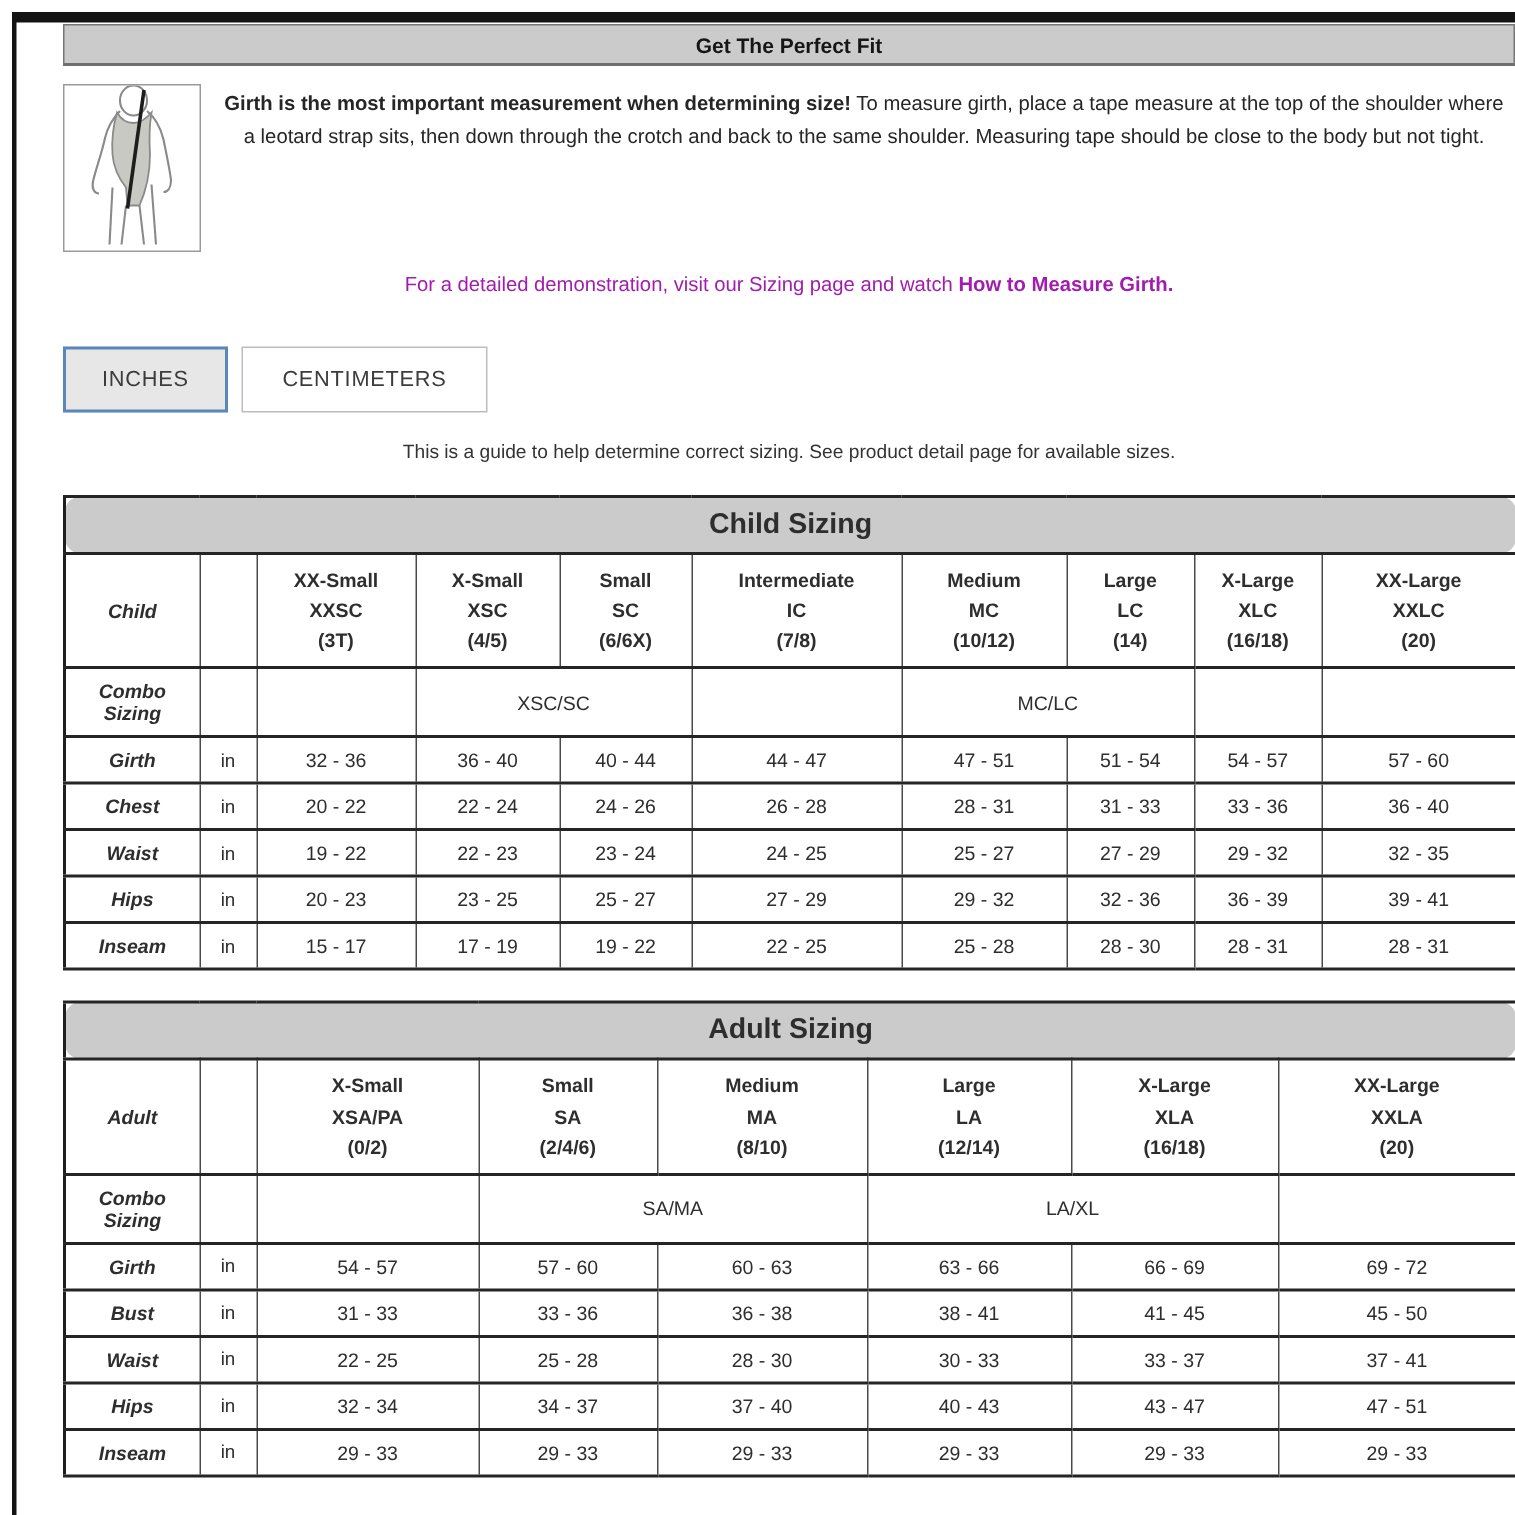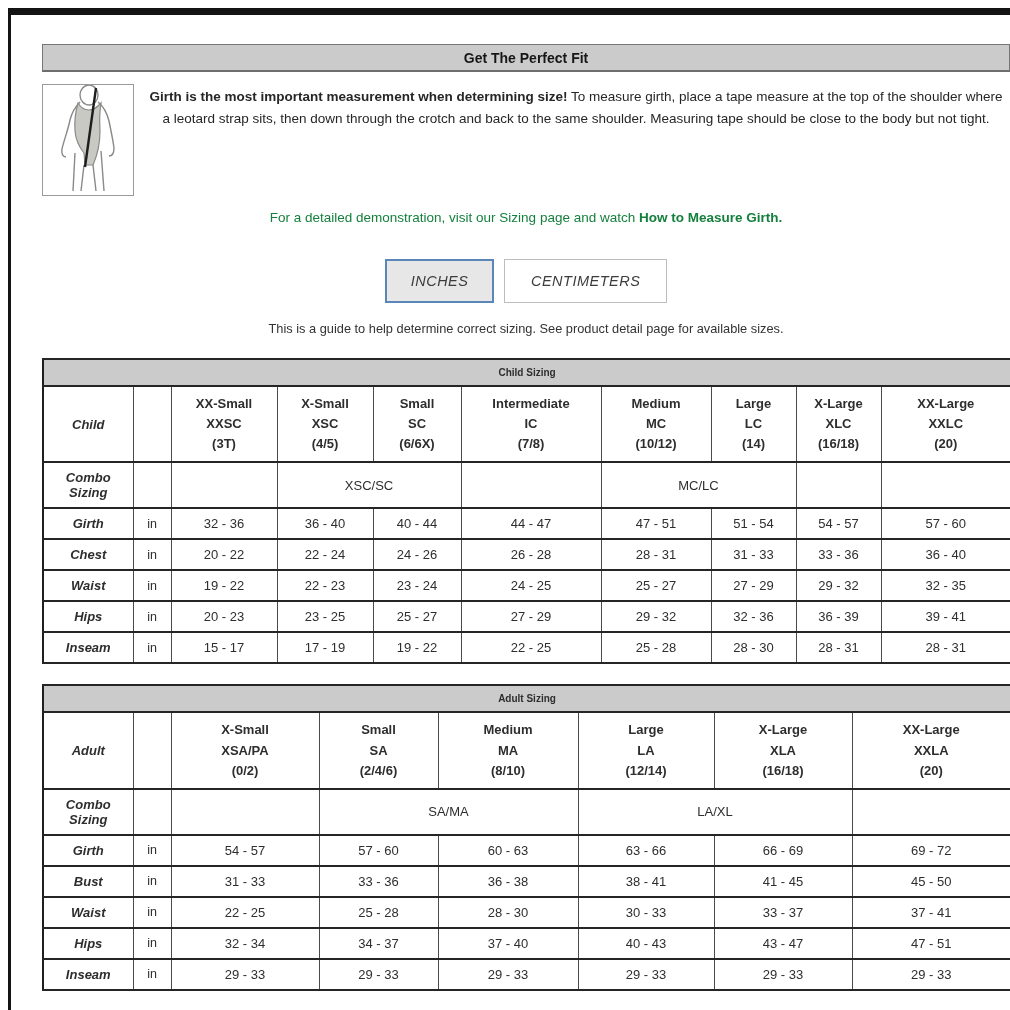--- a/index.html
+++ b/index.html
@@ -3,50 +3,50 @@
 <meta charset="utf-8">
 <style>
   html,body{margin:0;padding:0;}
   body{
     width:1010px;height:1010px;position:relative;overflow:hidden;
     background:#ffffff;color:#1f1f1f;
     font-family:"Liberation Sans","DejaVu Sans",sans-serif;
   }
   .frame-top{position:absolute;top:8px;left:8px;right:0;height:7px;background:#141414;}
   .frame-left{position:absolute;top:8px;left:8px;width:3px;height:1002px;background:#141414;}
-  .content{position:absolute;left:42px;top:44px;width:968px;}
+  .content{position:absolute;left:42px;top:16px;width:968px;}
 
   .fit-header{
     background:#cbcbcb;border:1px solid #767676;border-bottom:2px solid #6e6e6e;
     text-align:center;font-weight:bold;font-size:14px;padding:5px 0 4px 0;color:#161616;
   }
 
   .intro-row{display:flex;margin-top:12px;}
   .figure-box{width:90px;height:110px;border:1px solid #9a9a9a;flex:none;background:#fff;}
   .intro-text{flex:1;padding:2px 6px 0 14px;font-size:13.5px;line-height:1.6;text-align:center;color:#262626;}
-  .demo-line{text-align:center;font-size:13.5px;margin-top:14px;color:#15803d;}
-
-  .toggle-row{text-align:center;margin-top:34px;font-style:italic;}
+  .demo-line{text-align:center;font-size:13.5px;margin-top:14px;color:#a21caf;}
+
+  .toggle-row{margin-top:34px;}
   .btn{display:inline-block;font-size:14.5px;color:#3c3c3c;letter-spacing:0.5px;cursor:pointer;vertical-align:middle;}
   .btn-inches{border:2px solid #5b87b8;background:#e7e7e7;padding:12px 24px;}
   .btn-cm{border:1px solid #bdbdbd;background:#ffffff;padding:13px 26px;margin-left:5px;}
 
   .note{text-align:center;font-size:12.8px;color:#333;margin-top:18px;}
 
   table.size-table{
     border-collapse:collapse;table-layout:fixed;width:968px;
     border:2px solid #1f1f1f;font-size:13px;
   }
   table.size-table th,table.size-table td{
     border:1px solid #4a4a4a;border-top:2px solid #252525;border-bottom:2px solid #252525;
     text-align:center;vertical-align:middle;padding:7px 2px;color:#2e2e2e;
   }
   .child-margin{margin-top:22px;}
   .adult-margin{margin-top:20px;}
-  .title-cell{background:#cbcbcb;font-weight:bold;font-size:10px;color:#161616;padding:4px 2px;}
+  .title-cell{background:#cbcbcb;font-weight:bold;font-size:19px;color:#161616;padding:4px 2px;border-radius:11px;}
   .hdr-cell{font-weight:bold;padding:6px 2px;color:#1b1b1b;}
   .hdr-cell div{line-height:1.55;}
   .label-cell{font-weight:bold;color:#1b1b1b;font-style:italic;}
   .unit-cell{font-size:12.5px;color:#3a3a3a;margin-left:28px;}
   .combo-cell{padding:15px 2px;color:#2e2e2e;}
   svg .ln{fill:none;stroke:#8a8a8a;stroke-width:1.4;}
 </style>
 </head>
 <body>
 

